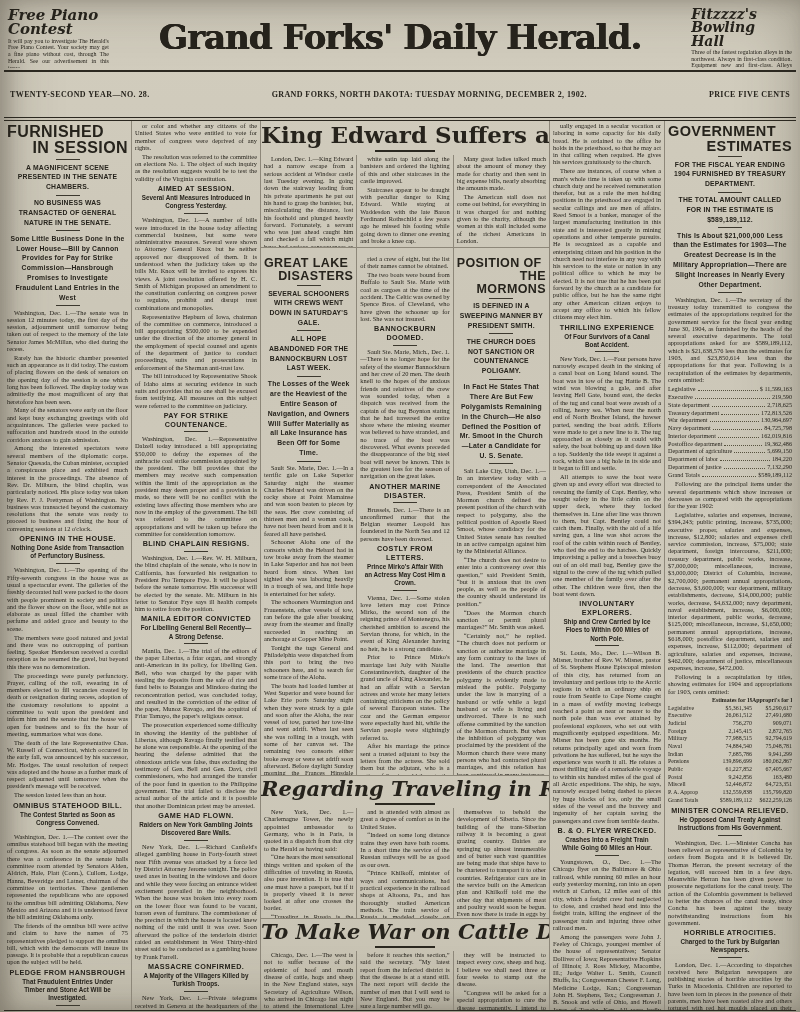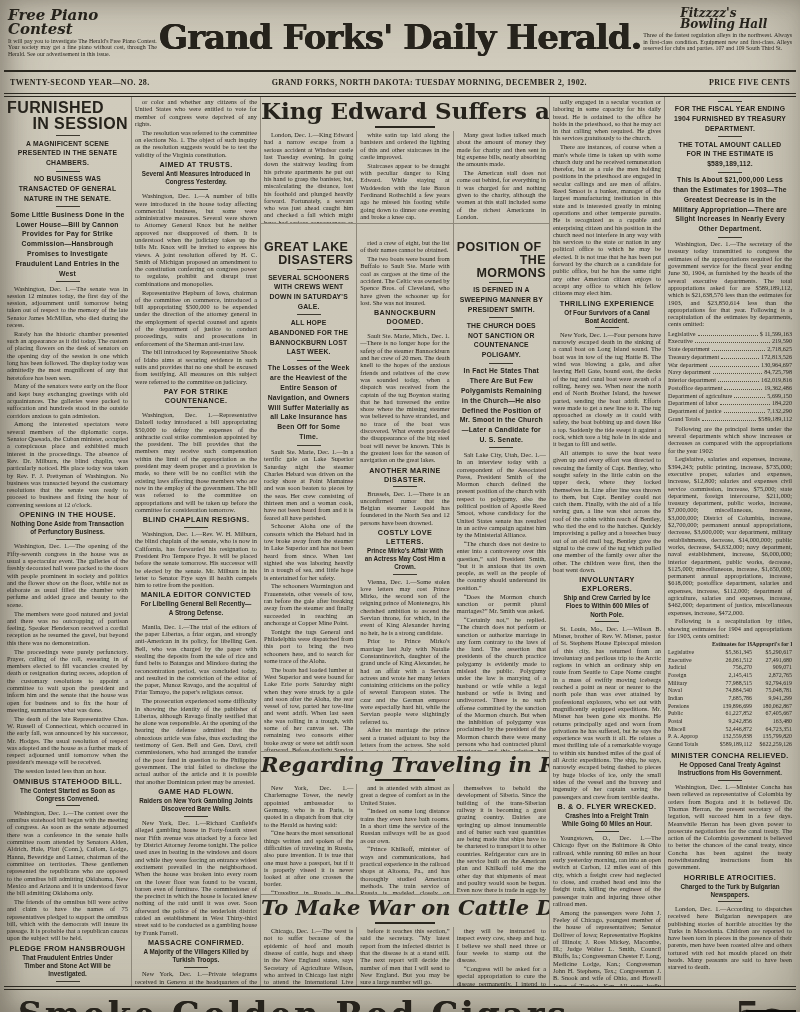--- a/index.html
+++ b/index.html
@@ -1,31 +1,31 @@
 <!DOCTYPE html>
 <html><head>
 <meta charset="utf-8">
 <style>
   html,body{margin:0;padding:0;background:#8a8578;}
   .page{width:800px;height:1012px;position:relative;overflow:hidden;margin:0 auto;
         background:linear-gradient(180deg,#d2cdbe 0%,#ccc7b8 30%,#cfcabb 70%,#c7c2b2 100%);
         box-shadow:inset 0 0 60px rgba(60,55,40,.35), inset 8px 0 18px rgba(50,45,35,.25);
         color:#26231c;font-family:"Liberation Serif",serif;box-sizing:border-box;padding:4px 4px 0;}
   
-  .masthead{display:flex;align-items:stretch;height:62px;padding:2px 2px 0;}
+  .masthead{display:flex;align-items:stretch;height:62px;padding:2px 2px 0;gap:48px;}
   .mast-ad{width:168px;overflow:hidden;padding:2px;}
   .mast-ad .ad-title{font:bold italic 15px "DejaVu Serif",serif;line-height:.95;}
   .mast-ad .ad-body{font-size:5.9px;line-height:1.15;text-align:justify;margin-top:1px;}
-  .mast-ad.right .ad-title{font-size:12px;margin-left:37px;}
+  .mast-ad.right .ad-title{font-size:14px;}
   .nameplate{flex:1;text-align:right;align-self:center;
              font:bold 34px "DejaVu Serif",serif;letter-spacing:-1px;white-space:nowrap;
              text-shadow:.6px 0 0 #26231c, 0 .4px 0 #26231c;}
   .dateline{display:flex;justify-content:space-between;align-items:center;
             border-top:2px solid #2b2820;border-bottom:4px double #2b2820;
-            font:bold 8px "Liberation Serif",serif;letter-spacing:.4px;padding:6px 6px;margin-top:2px;gap:6px;}
+            font:bold 8px "Liberation Serif",serif;letter-spacing:.4px;padding:18px 6px;margin-top:2px;gap:6px;}
   
   .main{display:flex;height:889px;overflow:hidden;}
   .col{overflow:hidden;padding:1px 3px;box-sizing:border-box;}
   .col + .col, .center-col{border-left:1px solid #8d8779;}
   .center-col{border-right:1px solid #8d8779;}
   #col1{width:127px;} #col2{width:129px;} .center-col{width:288px;overflow:hidden;}
   #col6{width:114px;} #col7{width:131px;}
   
   .article{margin-bottom:2px;}
   .bighead{margin:2px 0 1px;}
@@ -45,21 +45,21 @@
   .tdots{flex:1;border-bottom:1px dotted #57523f;margin:0 2px 1px;}
   .t2{margin:1px 0;}
   .t2row{display:flex;font-size:5.9px;line-height:1.3;}
   .t2row.t2head{font-weight:bold;}
   .t2c{flex:1.1;text-align:left;white-space:nowrap;overflow:hidden;}
   .t2c.t2num{flex:1;text-align:right;}
   
   .span-sec{overflow:hidden;}
   #king{height:126px;}
   .midrow{height:527px;display:flex;overflow:hidden;border-top:1px solid #8d8779;}
-  .mid-col{flex:1;overflow:hidden;padding:15px 3px;}
+  .mid-col{flex:1;overflow:hidden;padding:7px 3px;}
   .mid-col + .mid-col{border-left:1px solid #8d8779;}
   #russia{height:142px;border-top:1px solid #8d8779;}
   #cattle{height:92px;border-top:1px solid #8d8779;}
   .span-head{font:bold 23px "DejaVu Serif",serif;text-align:center;line-height:1.05;margin-top:2px;white-space:nowrap;}
   .rus .span-head{font-style:italic;font-size:21px;}
   .span-cols{display:flex;overflow:hidden;}
   .span-col{flex:1;overflow:hidden;padding:0 3px;}
   .span-col + .span-col{border-left:1px solid #8d8779;}
   
   .banner{border-top:4px double #2b2820;margin-top:0;height:48px;display:flex;align-items:center;
@@ -135,21 +135,21 @@
           <div class="srule"></div>
           <p class="story-p">Washington, Dec. 1.—Senator Hansbrough of North Dakota, chairman of the senate committee on public lands, had a long conference with Secretary Hitchcock regarding the fraudulent operations of lumber syndicates in the northwest from Montana to Puget Sound under the timber and stone act. The conference is important because the public lands committee will be in charge of any legislation which may be attempted for the repeal or the amendment of this act during the present session of congress. As a result of the conference Senator Hansbrough said he would pledge the committee to a thorough and energetic investigation of the question this winter.</p>
         </div>
       </div>
     <div class="col" id="col2">
         <div class="article">
           <p class="story-p">or color and whether any citizens of the United States who were entitled to vote for member of congress were deprived of any rights.</p>
           <p class="story-p">The resolution was referred to the committee on elections No. 1. The object of such inquiry as the resolution suggests would be to test the validity of the Virginia constitution.</p>
         </div>
         <div class="article">
-          <div class="kicker">AIMED AT TRUSTS.</div>
+          <div class="kicker">AIMED AT SESSION.</div>
           <div class="deck">Several Anti Measures Introduced in Congress Yesterday.</div>
           <div class="srule"></div>
           <p class="story-p">Washington, Dec. 1.—A number of bills were introduced in the house today affecting commercial business, but some were administrative measures. Several were shown to Attorney General Knox but he neither approved nor disapproved of them. It is understood when the judiciary takes up the bills Mr. Knox will be invited to express his views. A joint resolution offered by H. C. Smith of Michigan proposed an amendment to the constitution conferring on congress power to regulate, prohibit and disrupt trust combinations and monopolies.</p>
           <p class="story-p">Representative Hepburn of Iowa, chairman of the committee on commerce, introduced a bill appropriating $500,000 to be expended under the direction of the attorney general in the employment of special counsel and agents of the department of justice to conduct proceedings, suits and prosecutions in enforcement of the Sherman anti-trust law.</p>
           <p class="story-p">The bill introduced by Representative Shook of Idaho aims at securing evidence in such suits and provides that no one shall be excused from testifying. All measures on this subject were referred to the committee on judiciary.</p>
         </div>
         <div class="article">
           <div class="kicker">PAY FOR STRIKE COUNTENANCE.</div>
           <div class="srule"></div>
           <p class="story-p">Washington, Dec. 1.—Representative Dalzell today introduced a bill appropriating $50,000 to defray the expenses of the anthracite coal strike commission appointed by the president. The bill provides that the members may receive such compensation within the limit of the appropriation as the president may deem proper and a provision is made, so there will be no conflict with the existing laws affecting those members who are now in the employ of the government. The bill was referred to the committee on appropriations and will be taken up before the committee for consideration tomorrow.</p>
@@ -230,21 +230,21 @@
               <div class="kicker">BANNOCKBURN DOOMED.</div>
               <div class="srule"></div>
               <p class="story-p">Sault Ste. Marie, Mich., Dec. 1.—There is no longer hope for the safety of the steamer Bannockburn and her crew of 20 men. The death knell to the hopes of the anxious friends and relatives of the crew was sounded today, when a dispatch was received from the captain of the tug Boynton stating that he had traversed the entire shore where the missing steamer was believed to have stranded, and no trace of the boat was discovered. What events preceded the disappearance of the big steel boat will never be known. This is the greatest loss for the season of navigation on the great lakes.</p>
             </div>
             <div class="article">
               <div class="kicker">ANOTHER MARINE DISASTER.</div>
               <div class="srule"></div>
               <p class="story-p">Brussels, Dec. 1.—There is an unconfirmed rumor that the Belgian steamer Leopold has foundered in the North Sea and 12 persons have been drowned.</p>
             </div>
             <div class="article">
-              <div class="kicker">COSTLY LOVE LETTERS.</div>
+              <div class="kicker">COSTLY FROM LETTERS.</div>
               <div class="deck">Prince Mirko's Affair With an Actress May Cost Him a Crown.</div>
               <div class="srule"></div>
               <p class="story-p">Vienna, Dec. 1.—Some stolen love letters may cost Prince Mirko, the second son of the reigning prince of Montenegro, his cherished ambition to ascend the Servian throne, for which, in the event of King Alexander having no heir, he is a strong candidate.</p>
               <p class="story-p">Prior to Prince Mirko's marriage last July with Natalie Constantinovitch, daughter of the grand uncle of King Alexander, he had an affair with a Servian actress and wrote her many letters containing criticisms on the policy of several European states. The czar and the German emperor were especially hard hit, while the Servian people were slightingly referred to.</p>
               <p class="story-p">After his marriage the prince sent a trusted adjutant to buy the letters from the actress. She sold them but the adjutant, who is a native of Servia, sold them to the Servian government for a considerable sum, after having had printed copies made.</p>
             </div>
           </div>
           <div class="mid-col narrow">
             <div class="article">
               <div class="bighead">
@@ -323,20 +323,24 @@
         <div class="article">
           <div class="kicker">B. &amp; O. FLYER WRECKED.</div>
           <div class="deck">Crashes Into a Freight Train While Going 60 Miles an Hour.</div>
           <div class="srule"></div>
           <p class="story-p">Youngstown, O., Dec. 1.—The Chicago flyer on the Baltimore &amp; Ohio railroad, while running 60 miles an hour early yesterday morning, ran into an open switch at Carbon, 12 miles east of this city, which a freight crew had neglected to close, and crashed head end into the freight train, killing the engineer of the passenger train and injuring three other railroad men.</p>
           <p class="story-p">Among the passengers were John J. Feeley of Chicago, youngest member of the house of representatives; Senator Dolliver of Iowa; Representative Hopkins of Illinois; J. Ross Mickey, Macombe, Ill.; Judge Walter L. Smith, Council Bluffs, Ia.; Congressman Chester F. Long, Medicine Lodge, Kan.; Congressman John H. Stephens, Tex.; Congressman J. B. Snook and wife of Ohio, and Howell Jones of Topeka, Kan. All were badly shaken up, but none seriously hurt.</p>
         </div>
       </div>
     <div class="col" id="col7">
         <div class="article">
+          <div class="bighead">
+            <div class="bl">GOVERNMENT</div>
+            <div class="bl br">ESTIMATES</div>
+          </div>
           <div class="srule"></div>
           <div class="subhead">FOR THE FISCAL YEAR ENDING 1904 FURNISHED BY TREASURY DEPARTMENT.</div>
           <div class="srule"></div>
           <div class="subhead">THE TOTAL AMOUNT CALLED FOR IN THE ESTIMATE IS $589,189,112.</div>
           <div class="srule"></div>
           <div class="subhead">This Is About $21,000,000 Less than the Estimates for 1903—The Greatest Decrease is in the Military Appropriation—There are Slight Increases in Nearly Every Other Department.</div>
           <div class="srule"></div>
           <p class="story-p">Washington, Dec. 1.—The secretary of the treasury today transmitted to congress the estimates of the appropriations required for the government service for the fiscal year ending June 30, 1904, as furnished by the heads of the several executive departments. The total appropriations asked for are $589,189,112, which is $21,638,576 less than the estimates for 1903, and $23,850,614 less than the appropriations for that year. Following is a recapitulation of the estimates by departments, cents omitted:</p>
         </div>
         <div class="article">

